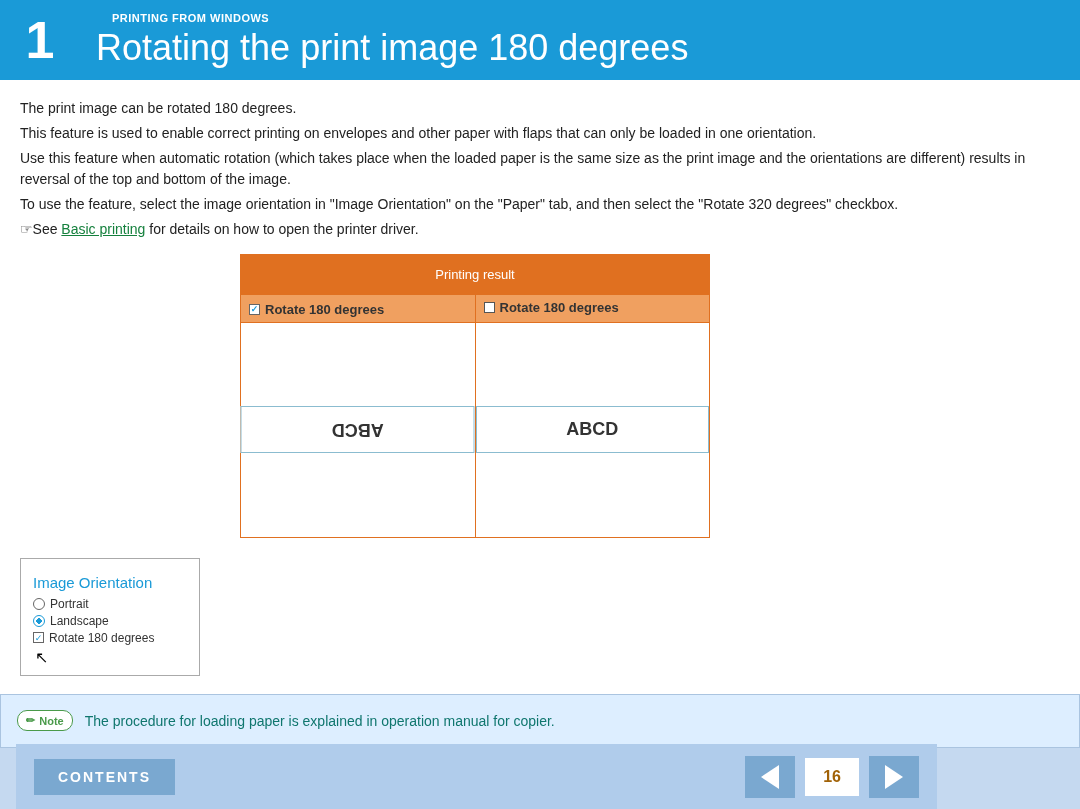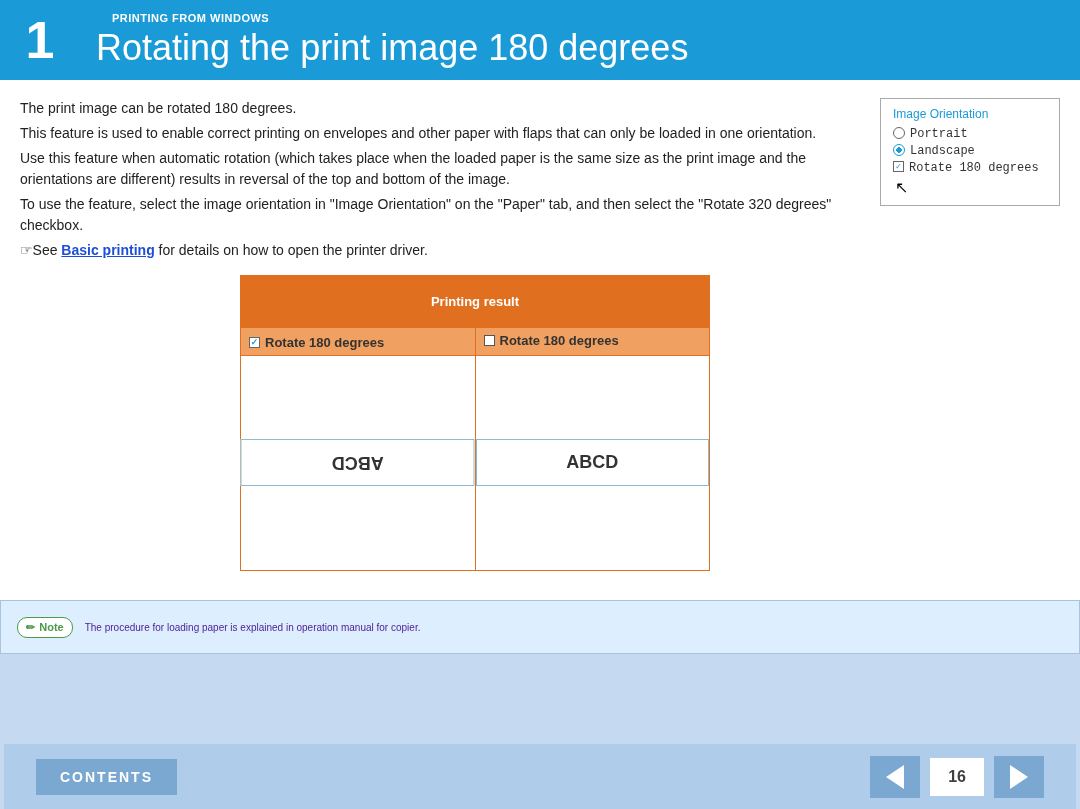--- a/index.html
+++ b/index.html
@@ -54,61 +54,62 @@
     }
 
     
     .main-content {
       background: white;
       margin: 0;
       padding: 18px 20px 18px 20px;
       display: flex;
       gap: 20px;
       min-height: 520px;
+      flex-direction: column;
     }
 
     .content-left {
       flex: 1;
     }
 
     .content-left p {
       margin-bottom: 4px;
       line-height: 1.5;
       color: #222;
     }
 
     .see-link {
-      color: #1d4ed8;
+      color: #15803d;
       text-decoration: underline;
       cursor: pointer;
-      font-weight: bold;
     }
 
     
     .image-orientation-box {
       border: 1px solid #aaa;
       padding: 8px 12px;
       width: 180px;
       flex-shrink: 0;
       height: fit-content;
       background: white;
       font-size: 12px;
     }
     .image-orientation-title {
       color: #1a9ad7;
-      font-size: 12px;
+      font-size: 15px;
       margin-bottom: 6px;
+      margin-top: 7px;
     }
     .io-option {
       display: flex;
+      align-items: center;
       gap: 5px;
       margin-bottom: 3px;
       font-size: 12px;
       color: #333;
-      font-family: Liberation Mono, monospace;
     }
     .io-radio {
       width: 12px;
       height: 12px;
       border-radius: 50%;
       border: 1.5px solid #666;
       display: inline-block;
       flex-shrink: 0;
     }
     .io-radio.selected {
@@ -136,23 +137,23 @@
       width: 470px;
     }
     .print-table {
       width: 100%;
       border-collapse: collapse;
       border: 1.5px solid #e07020;
     }
     .print-table-header {
       background: #e07020;
       color: white;
-      font-weight: bold;
+      font-weight: normal;
       text-align: center;
-      padding: 18px;
+      padding: 12px;
       font-size: 13px;
     }
     .abcd-box {
       border: 1.5px solid #8bbcd0;
       padding: 12px 18px;
       font-size: 18px;
       font-weight: bold;
       color: #333;
       background: white;
     }
@@ -182,36 +183,36 @@
       white-space: nowrap;
       display: flex;
       align-items: center;
       gap: 4px;
     }
     .note-pencil {
       color: #4a9a4a;
       font-size: 11px;
     }
     .note-text {
-      font-size: 10px;
-      color: #4c1d95;
+      font-size: 14px;
+      color: #0f766e;
     }
 
     
     .footer {
       background: #b0cceb;
       height: 65px;
       display: flex;
       align-items: center;
-      padding: 0 32px;
+      padding: 0 18px;
       gap: 10px;
       position: absolute;
       bottom: 0;
-      left: 4px;
-      width: 1072px;
+      left: 16px;
+      width: 921px;
     }
     .footer-btn {
       background: #7aa8d0;
       color: white;
       font-weight: bold;
       font-size: 14px;
       letter-spacing: 2px;
       padding: 10px 24px;
       border: none;
       cursor: pointer;
@@ -243,21 +244,21 @@
     .nav-arrow-right {
       border-top: 12px solid transparent;
       border-bottom: 12px solid transparent;
       border-left: 18px solid white;
     }
     .page-number {
       background: white;
       padding: 10px 18px;
       font-size: 16px;
       font-weight: bold;
-      color: #404040;
+      color: #a16207;
       min-width: 50px;
       text-align: center;
     }
   </style>
 </head>
 <body>
 
 <div class="header">
   <div class="header-number">1</div>
   <div class="header-text">

